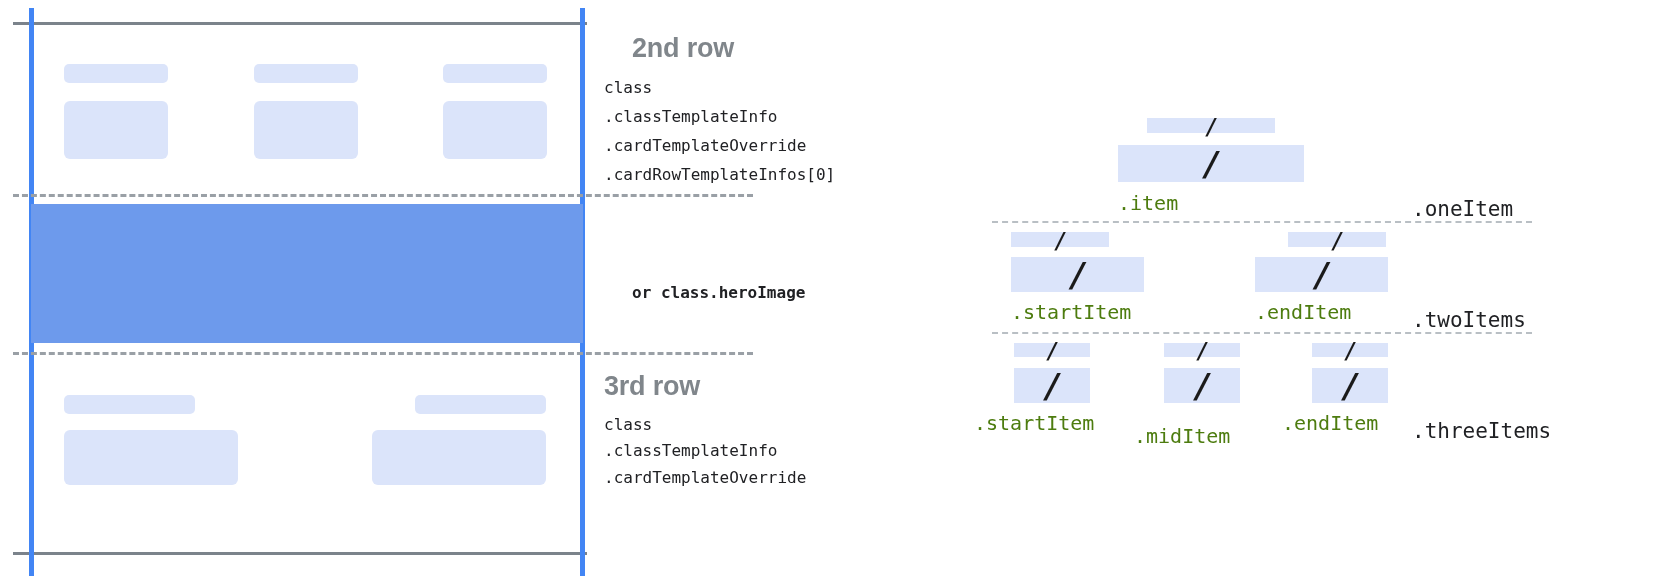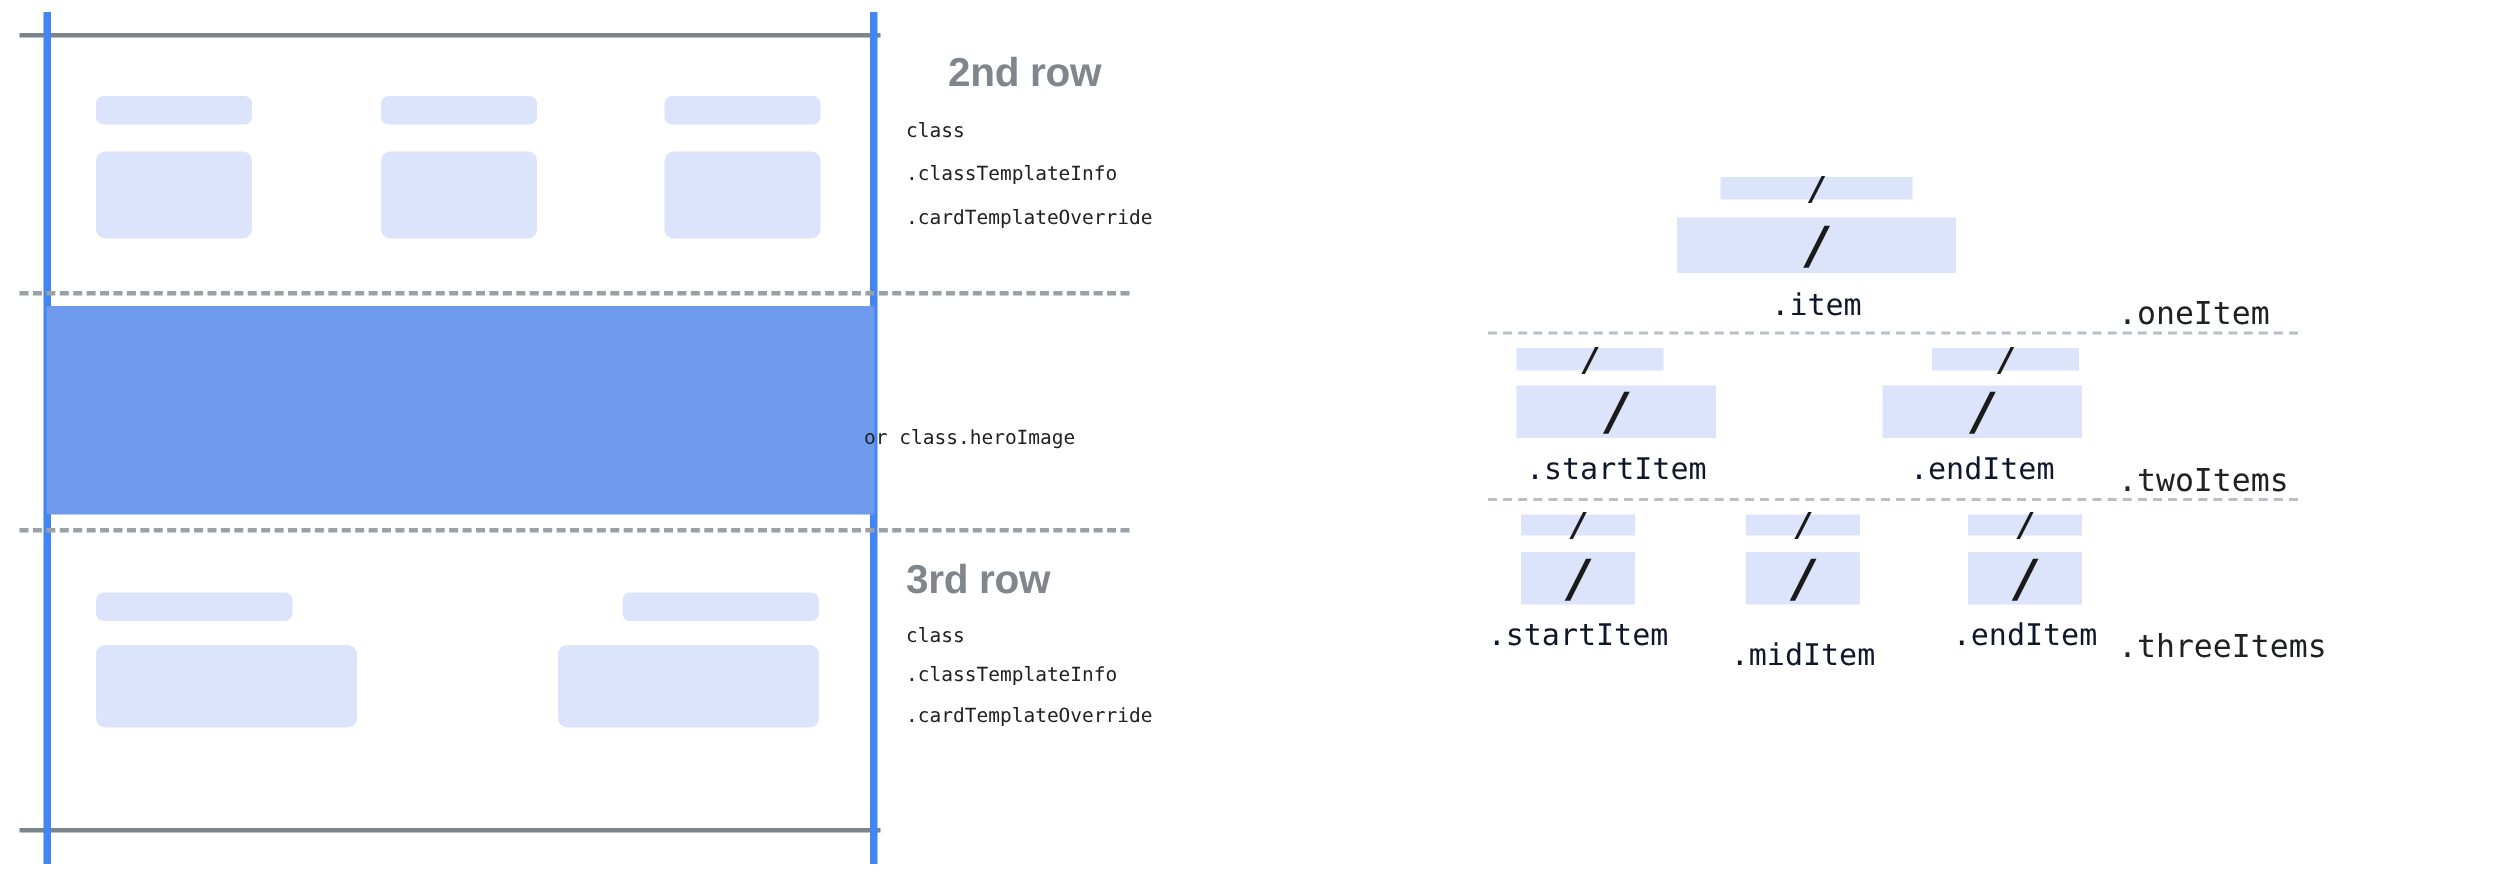--- a/index.html
+++ b/index.html
@@ -62,21 +62,21 @@
     font-family: "Liberation Sans", sans-serif;
     font-size: 27px;
     font-weight: bold;
     color: #80868b;
     letter-spacing: -0.2px;
     white-space: pre;
   }
   .code {
     position: absolute;
     font-family: "DejaVu Sans Mono", monospace;
-    font-size: 13px;
+    font-size: 16px;
     line-height: 29.5px;
     color: #202124;
     white-space: pre;
   }
 
   
   .ibox {
     position: absolute;
     background: #dbe4fa;
     display: flex;
@@ -91,23 +91,23 @@
     line-height: 1;
     display: block;
   }
   .ibox.tall .slash { font-size: 34px; }
   .ibox.thin .slash { font-size: 22px; }
 
   .ilabel {
     position: absolute;
     font-family: "DejaVu Sans Mono", monospace;
     font-size: 20px;
-    color: #0f172a;
-    white-space: pre;
-    text-align: center;
+    color: #4d7c0f;
+    white-space: pre;
+    text-align: left;
   }
   .rlabel {
     position: absolute;
     font-family: "DejaVu Sans Mono", monospace;
     font-size: 21px;
     color: #202124;
     white-space: pre;
     margin-top: 44px;
   }
 </style>
@@ -144,22 +144,23 @@
     <div class="ph" style="left:64px; top:430px; width:174px; height:55px;"></div>
 
     <div class="ph small" style="left:415px; top:395px; width:131px; height:19px;"></div>
     <div class="ph" style="left:372px; top:430px; width:174px; height:55px;"></div>
   </div>
 
   <div class="row-title" style="left:604px; top:33px;margin-left:28px;">2nd row</div>
   <div class="code" style="left:604px; top:73px;">class</div>
   <div class="code" style="left:604px; top:102px;">.classTemplateInfo</div>
   <div class="code" style="left:604px; top:131px;">.cardTemplateOverride</div>
-
-  <div class="code" style="left:576px; top:278px;">or class.heroImage</div>
+  <div class="code" style="left:604px; top:160px;">.cardRowTemplateInfos[0]</div>
+
+  <div class="code" style="left:632px; top:278px;font-weight:bold;">or class.heroImage</div>
 
   <div class="row-title" style="left:604px; top:371px;text-align:center;">3rd row</div>
   <div class="code" style="left:604px; top:410px;">class</div>
   <div class="code" style="left:604px; top:436px;">.classTemplateInfo</div>
   <div class="code" style="left:604px; top:463px;">.cardTemplateOverride</div>
 
   <div>
     <div class="ibox thin" style="left:1147px; top:118px; width:128px; height:15px;">
       <span class="slash">/</span>
     </div>

